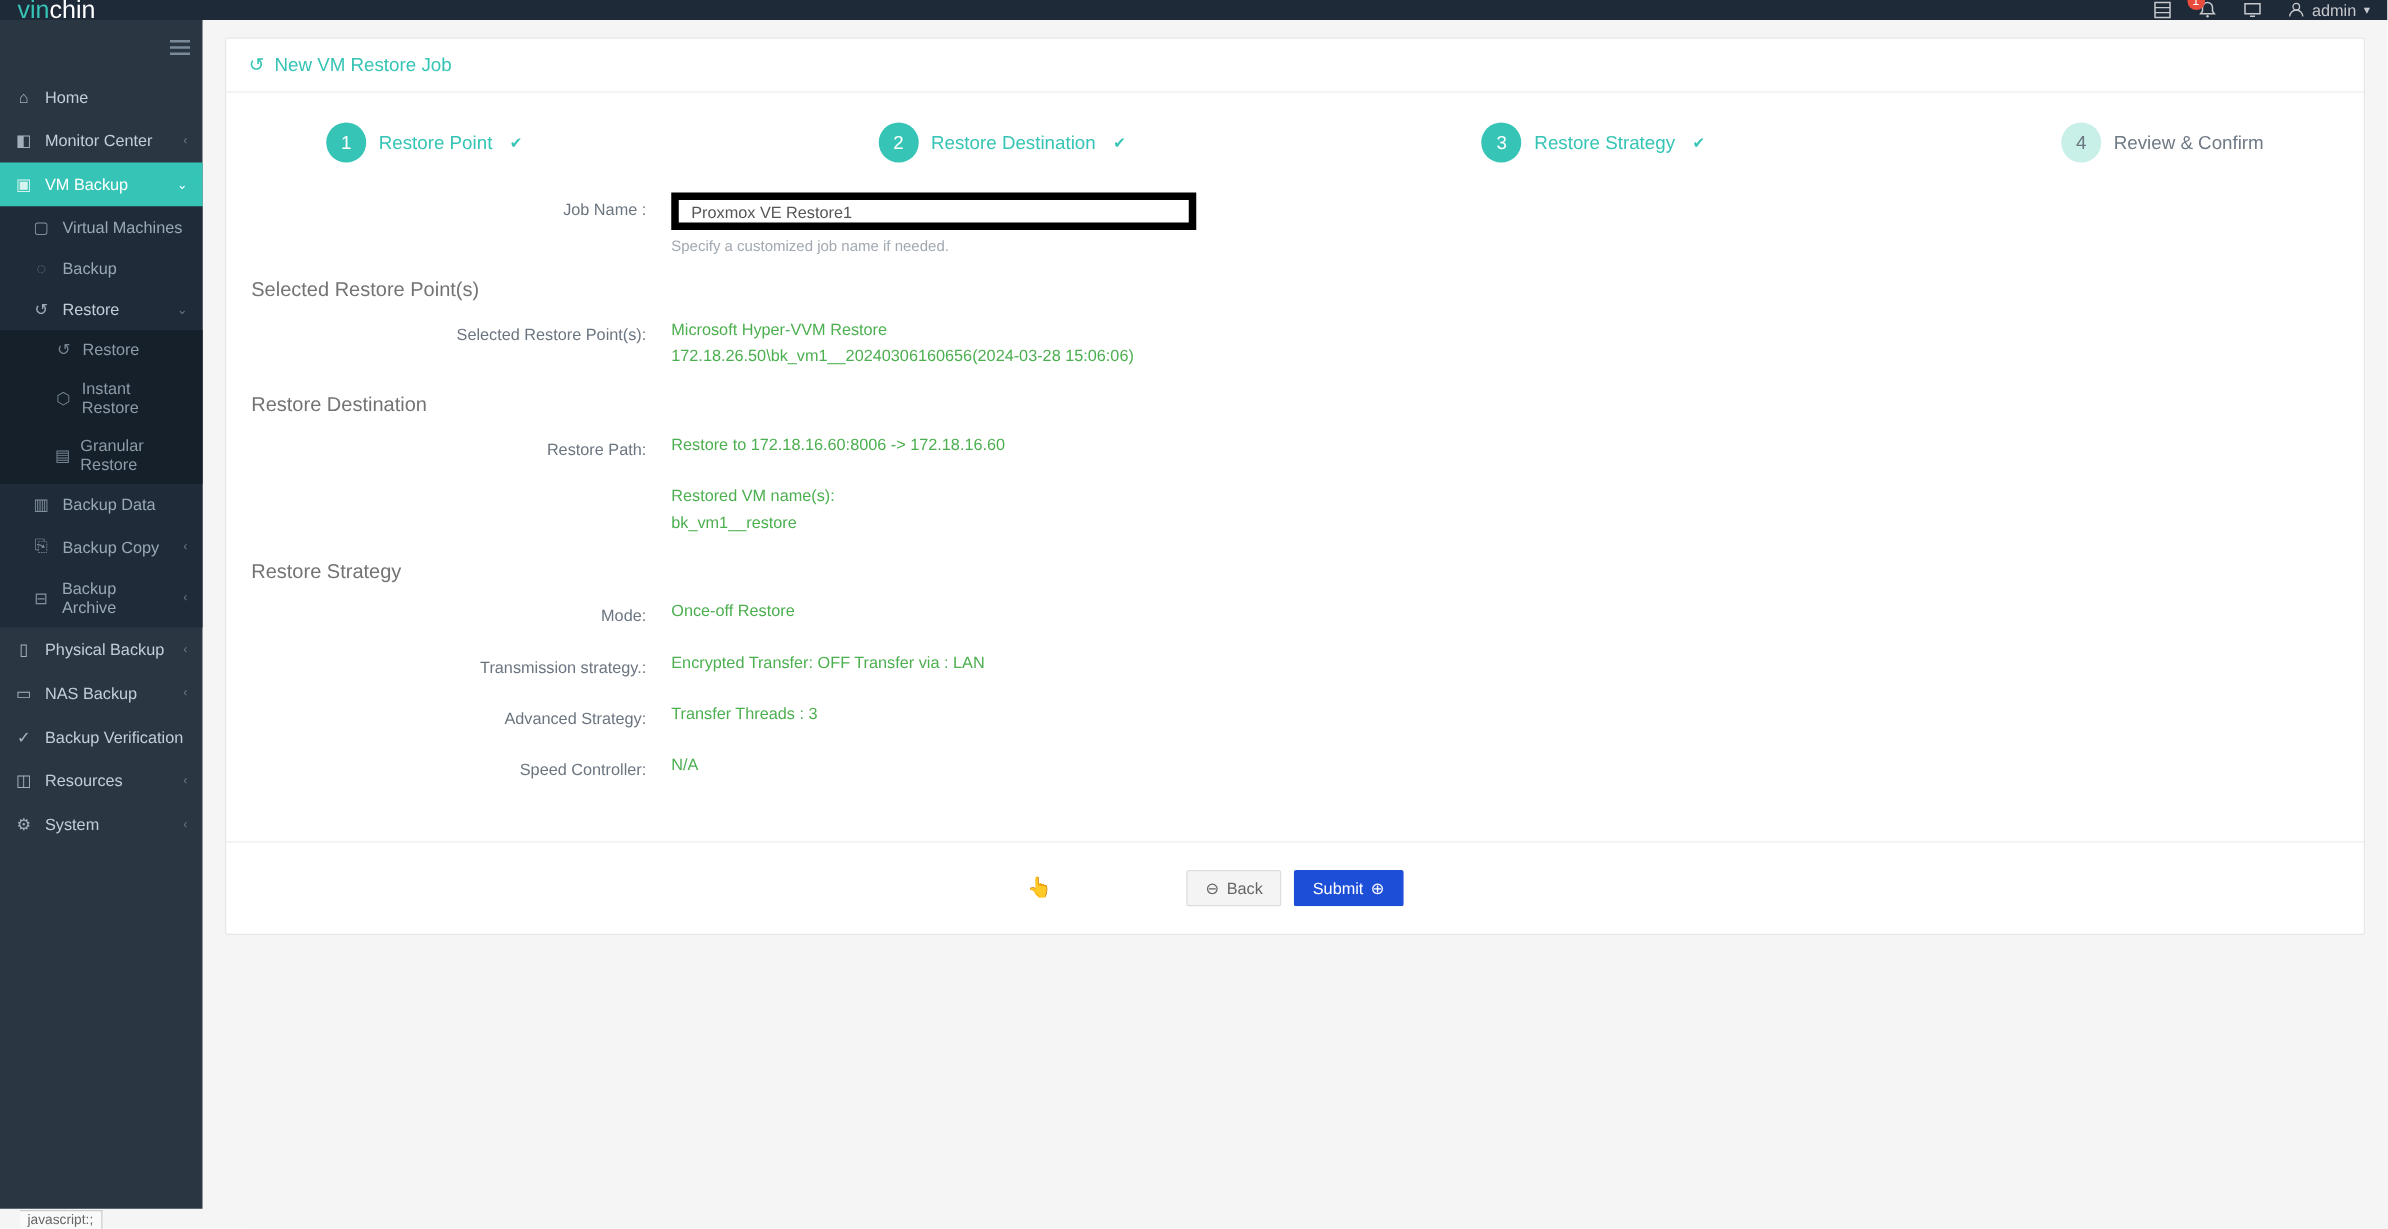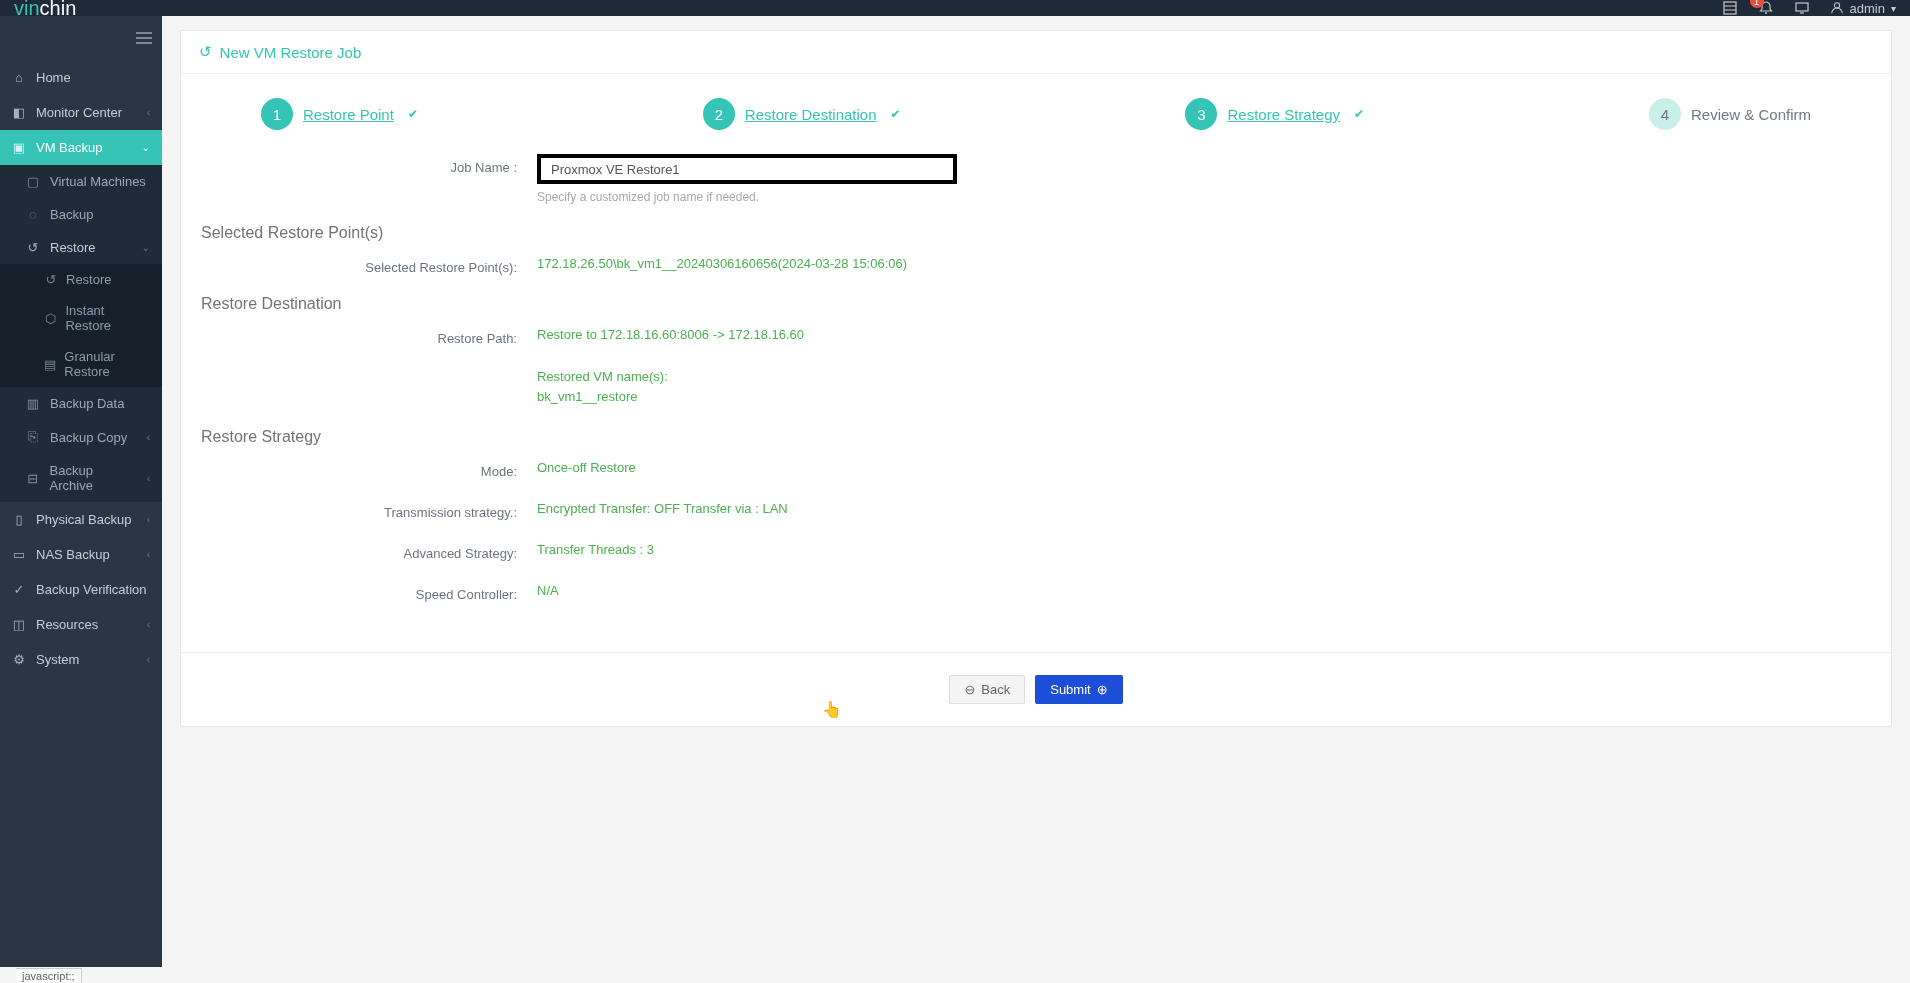--- a/index.html
+++ b/index.html
@@ -31,28 +31,28 @@
 
 .main { flex: 1; padding: 14px 18px 0 18px; overflow: auto; }
 .panel { background: #fff; border: 1px solid #e7e7e7; border-radius: 2px; }
 .panel-header { padding: 12px 18px; color: #35c4b5; font-size: 15px; border-bottom: 1px solid #eee; display: flex; align-items: center; gap: 8px; }
 .wizard { display: flex; justify-content: space-between; padding: 24px 80px; }
 .step { display: flex; align-items: center; gap: 10px; }
 .step-num { width: 32px; height: 32px; border-radius: 50%; display: flex; align-items: center; justify-content: center; font-size: 15px; }
 .step.done .step-num, .step.active-done .step-num { background: #35c4b5; color: #fff; }
 .step.current .step-num { background: #c9efe9; color: #6a7580; }
 .step-label { font-size: 15px; color: #6f7a85; }
-.step.done .step-label, .step.active-done .step-label { color: #35c4b5; text-decoration: underline; }
+.step.done .step-label, .step.active-done .step-label { color: #35c4b5; }
 .step-check { color: #35c4b5; font-size: 12px; margin-left: 4px; }
 
 .form-area { padding: 0 20px 30px 20px; }
 .frow { display: flex; align-items: flex-start; margin-bottom: 6px; }
 .flabel { width: 336px; text-align: right; padding-right: 20px; padding-top: 6px; color: #6b7580; font-size: 13px; }
 .fval { flex: 1; }
-.text-input { width: 420px; height: 30px; border: 4px solid #000000; padding: 0 10px; font-size: 13px; color: #555; }
+.text-input { width: 420px; height: 30px; border: 6px solid #000000; padding: 0 10px; font-size: 13px; color: #555; }
 .helper { color: #a2a9b1; font-size: 12px; margin-top: 6px; }
 .section-title { color: #737373; font-size: 16px; font-weight: 400; margin: 20px 0 12px 0; }
 .val-green { color: #4caf50; font-size: 13px; line-height: 1.6; }
 .kv { margin-bottom: 20px; }
 .panel-footer { border-top: 1px solid #eee; padding: 22px 0; display: flex; justify-content: center; gap: 10px; }
 .btn { padding: 6px 14px; border-radius: 2px; font-size: 13px; cursor: pointer; display: inline-flex; align-items: center; gap: 6px; border: 1px solid transparent; }
 .btn-default { background: #f4f4f4; color: #666; border-color: #ddd; }
 .btn-primary { background: #1d4ed8; color: #fff; }
 .js-tip { position: fixed; bottom: 0; left: 16px; background: #fafafa; border: 1px solid #ccc; border-bottom: none; border-left: none; padding: 1px 6px; font-size: 11px; color: #666; }
 .cursor-img { position: fixed; left: 822px; top: 700px; pointer-events: none; font-size: 16px; }
@@ -226,20 +226,21 @@
           <div class="fval">
             <input type="text" class="text-input" value="Proxmox VE Restore1" style="">
             <div class="helper">Specify a customized job name if needed.</div>
           </div>
         </div>
 
         <div class="section-title">Selected Restore Point(s)</div>
         <div class="frow kv">
           <div class="flabel">Selected Restore Point(s):</div>
           <div class="fval val-green">
+            <div>Microsoft Hyper-VVM Restore</div>
             <div>172.18.26.50\bk_vm1__20240306160656(2024-03-28 15:06:06)</div>
           </div>
         </div>
 
         <div class="section-title">Restore Destination</div>
         <div class="frow">
           <div class="flabel">Restore Path:</div>
           <div class="fval val-green">
             <div>Restore to 172.18.16.60:8006 -&gt; 172.18.16.60</div>
             <br>

